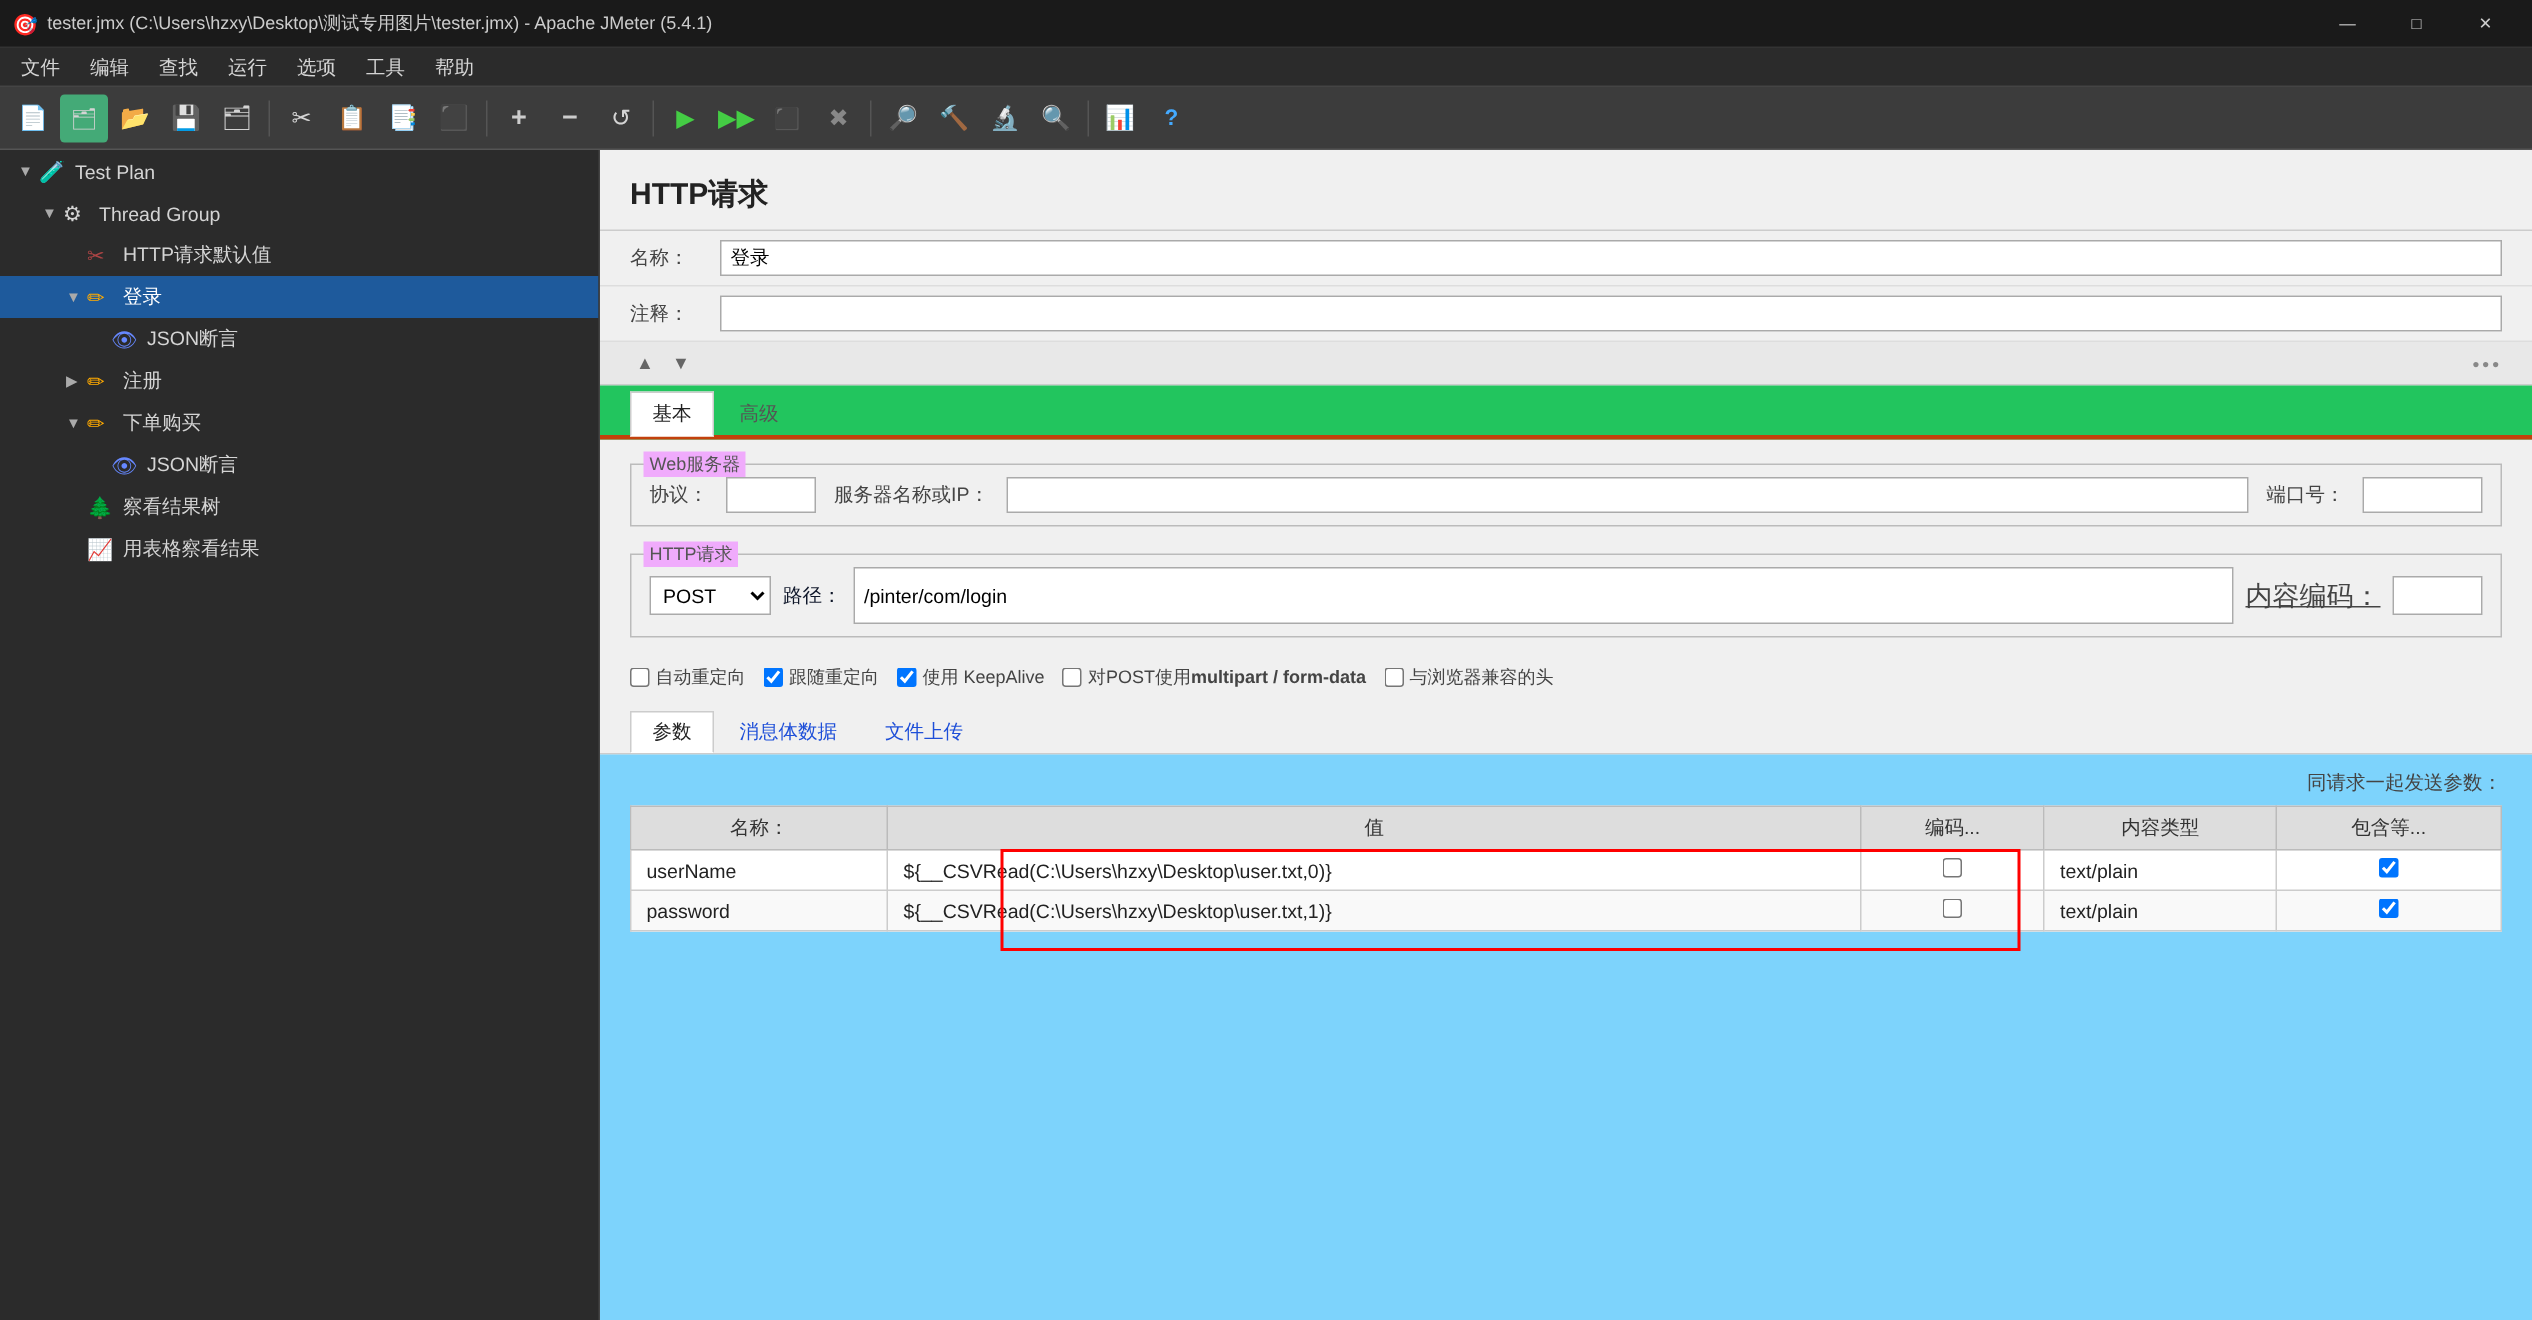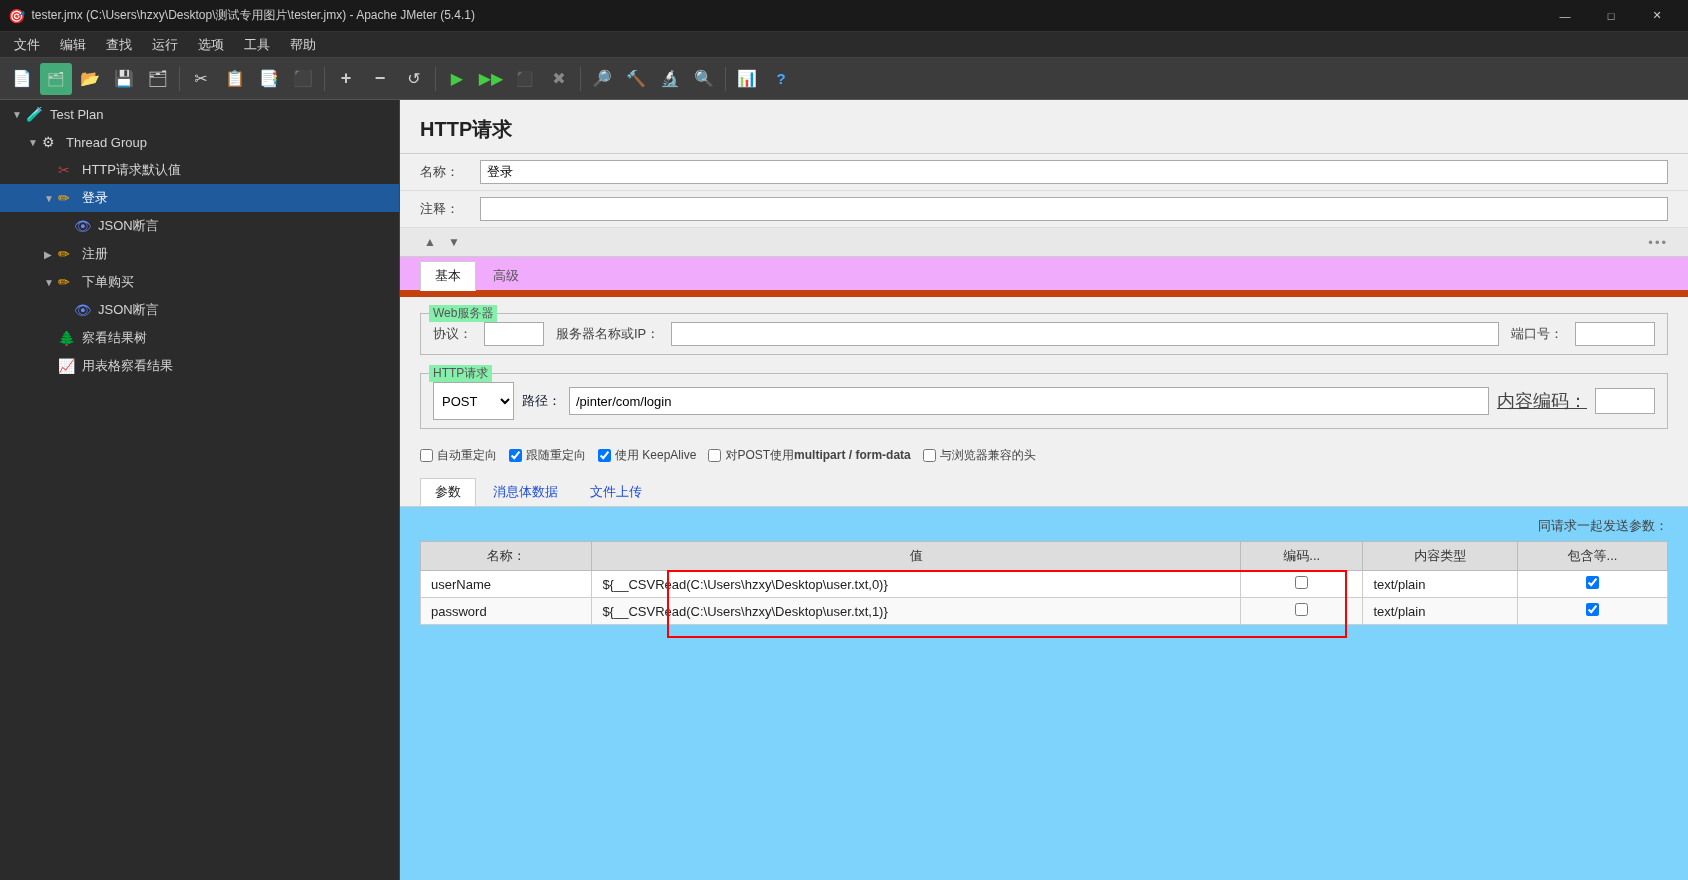--- a/index.html
+++ b/index.html
@@ -198,22 +198,22 @@
     .mini-dots {
       color: #888;
       margin-left: auto;
       letter-spacing: 2px;
     }
 
     
     .tab-bar {
       display: flex;
       padding: 4px 20px 0;
-      background: #f0abfc;
-      border-bottom: 7px solid #c2410c;
+      background: #22c55e;
+      border-bottom: 3px solid #c2410c;
     }
     .tab {
       padding: 5px 14px;
       cursor: pointer;
       font-size: 13px;
       color: #555;
       border: 1px solid transparent;
       margin-right: 2px;
       border-bottom: none;
     }
@@ -232,21 +232,21 @@
     .fieldset-like {
       border: 1px solid #bbb;
       padding: 8px 12px;
       margin: 6px 0;
       position: relative;
     }
     .fieldset-like .legend {
       position: absolute;
       top: -9px;
       left: 8px;
-      background: #86efac;
+      background: #f0abfc;
       padding: 0 4px;
       font-size: 12px;
       color: #555;
     }
     .server-row {
       display: flex;
       align-items: center;
       gap: 12px;
       flex-wrap: wrap;
     }
@@ -264,31 +264,31 @@
     .server-input.port { width: 80px; }
 
     
     .http-row {
       display: flex;
       align-items: center;
       gap: 8px;
       flex-wrap: wrap;
     }
     .method-select {
-      height: 38px;
+      height: 26px;
       border: 1px solid #aaa;
       background: white;
       padding: 2px 4px;
       font-size: 13px;
       outline: none;
       cursor: pointer;
     }
     .path-input {
       flex: 1;
-      height: 28px;
+      height: 38px;
       border: 1px solid #aaa;
       background: white;
       padding: 2px 6px;
       font-size: 13px;
       outline: none;
     }
     .content-enc-label { font-size: 18px; color: #444; text-decoration: underline; }
     .content-enc-input {
       width: 60px;
       height: 26px;

